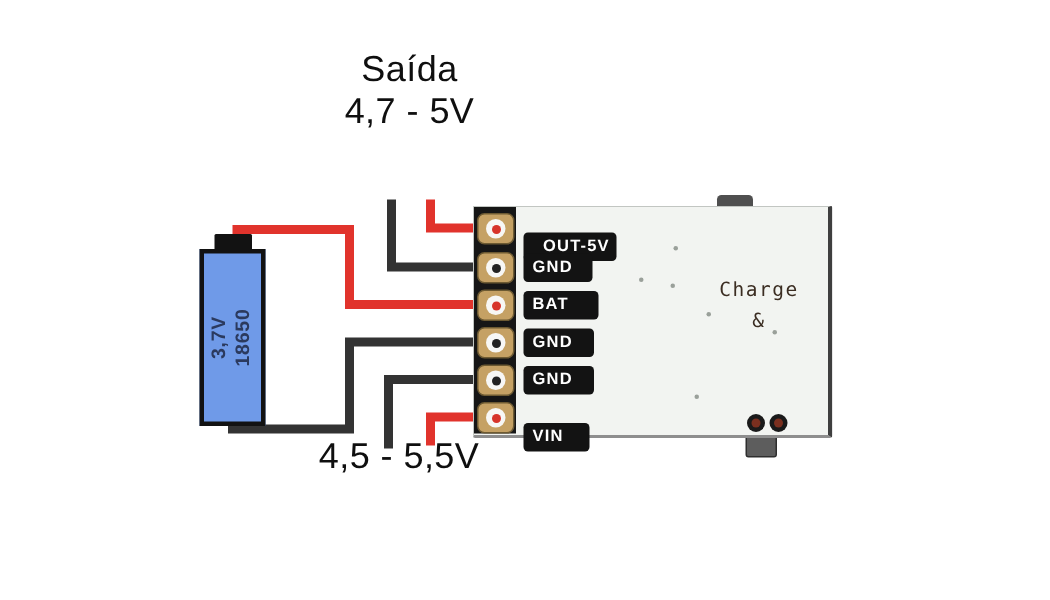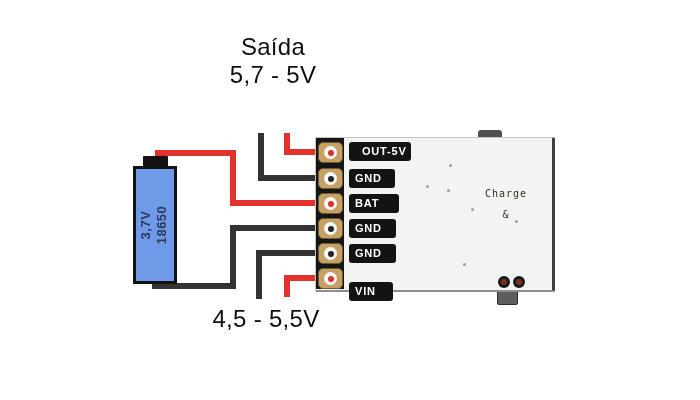--- a/index.html
+++ b/index.html
@@ -6,21 +6,21 @@
   .stage{
     position:relative;width:700px;height:400px;background:#ffffff;
     font-family:"Liberation Sans",sans-serif;overflow:hidden;
   }
   
   .wires{position:absolute;left:0;top:0;z-index:1;}
   
   .caption{position:absolute;z-index:4;text-align:center;color:#0f0f0f;
     font-size:24px;letter-spacing:0.3px;}
   .caption-top{left:123px;top:33px;width:300px;line-height:28px;}
-  .caption-bottom{left:106px;top:305px;width:320px;line-height:27px;}
+  .caption-bottom{left:106px;top:291px;width:320px;line-height:27px;}
   
   .battery-cap{position:absolute;left:143px;top:156px;width:25px;height:13px;
     background:#121212;z-index:2;border-radius:1px;}
   .battery-body{position:absolute;left:133px;top:166px;width:44px;height:118px;
     background:#6f9ae8;border:3px solid #121212;box-sizing:border-box;z-index:2;}
   .battery-label{position:absolute;left:-31px;top:39px;width:100px;height:34px;
     transform:rotate(-90deg);text-align:center;color:#2b3a5e;
     font-size:13px;font-weight:bold;line-height:16px;letter-spacing:0.5px;}
   
   .module{position:absolute;left:315px;top:137px;width:240px;height:155px;
@@ -38,26 +38,26 @@
   .pad .ring{position:absolute;left:5px;top:3px;width:13px;height:13px;
     border-radius:50%;background:#f7f7f5;}
   .pad .dot{position:absolute;left:4px;top:4px;width:6px;height:6px;border-radius:50%;}
   .dot.red{background:#d7342b;}
   .dot.black{background:#222222;}
   .pad1{top:4px;}.pad2{top:30px;}.pad3{top:55px;}
   .pad4{top:80px;}.pad5{top:105px;}.pad6{top:130px;}
   .plate{position:absolute;left:33px;height:19px;background:#131313;
     border-radius:3px;color:#ffffff;font-size:11px;font-weight:bold;
     line-height:19px;padding-left:6px;letter-spacing:0.8px;box-sizing:border-box;}
-  .plate1{top:4px;width:62px;padding-left:13px;}.plate2{top:31px;width:46px;}
+  .plate1{top:17px;width:62px;padding-left:13px;}.plate2{top:31px;width:46px;}
   .plate3{top:56px;width:50px;}.plate4{top:81px;width:47px;}
   .plate5{top:106px;width:47px;}.plate6{top:144px;width:44px;}
   .silkscreen{position:absolute;left:115px;top:45px;width:150px;
     text-align:center;color:#3b2d22;font-family:"DejaVu Sans Mono",monospace;
-    font-size:10px;line-height:21px;letter-spacing:1px;}
+    font-size:13px;line-height:21px;letter-spacing:1px;}
   .led{position:absolute;top:138px;width:12px;height:12px;border-radius:50%;
     background:#1a1a1a;}
   .led .led-core{position:absolute;left:3px;top:3px;width:6px;height:6px;
     border-radius:50%;background:#7a2f1f;}
   .led1{left:182px;}.led2{left:197px;}
   .via{position:absolute;width:3px;height:3px;border-radius:50%;background:#9aa09a;}
 </style>
 </head>
 <body>
 
@@ -67,21 +67,21 @@
     <path d="M155 153 H233 V203 H331" fill="none" stroke="#E1332C" stroke-width="6"></path>
     <path d="M152 286 H233 V228 H331" fill="none" stroke="#333333" stroke-width="6"></path>
     <path d="M287 133 V152 H331" fill="none" stroke="#E1332C" stroke-width="6"></path>
     <path d="M261 133 V178 H331" fill="none" stroke="#333333" stroke-width="6"></path>
     <path d="M259 299 V253 H331" fill="none" stroke="#333333" stroke-width="6"></path>
     <path d="M287 297 V278 H331" fill="none" stroke="#E1332C" stroke-width="6"></path>
   </svg>
 
   <div class="caption caption-top">
     <div>Saída</div>
-    <div>5,7 - 5V</div>
+    <div>4,7 - 5V</div>
   </div>
 
   <div class="caption caption-bottom">
     <div>4,5 - 5,5V</div>
   </div>
 
   <div class="battery-cap"></div>
   <div class="battery-body">
     <div class="battery-label">
       <div>3,7V</div>

